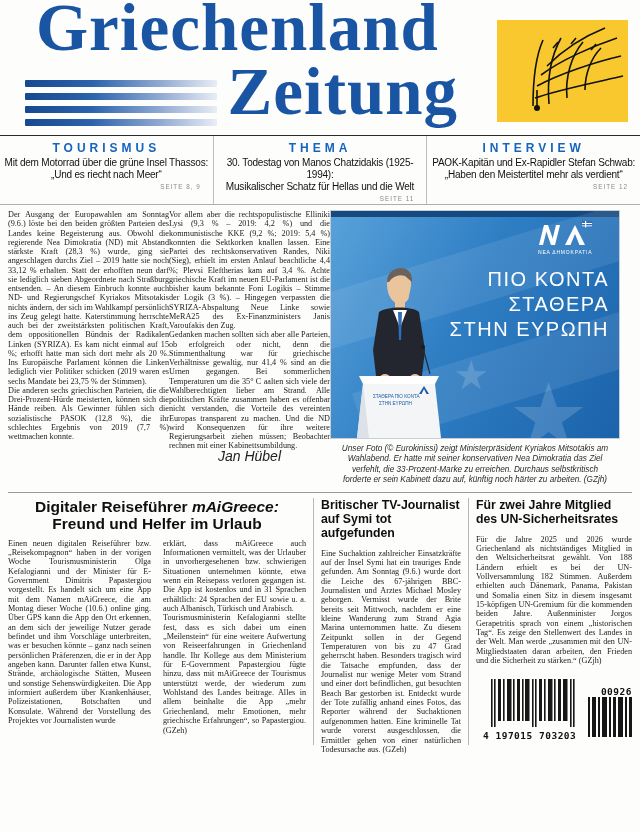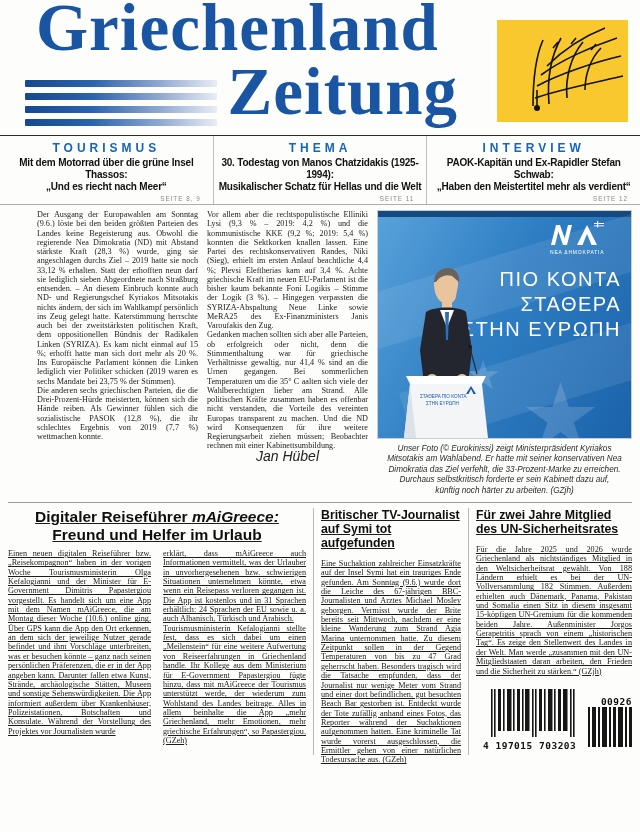--- a/index.html
+++ b/index.html
@@ -40,34 +40,34 @@
   .teaser {
     flex:1; text-align:center; padding:5px 4px 2px 4px;
     border-right:1px solid #bdbdbd;
   }
   .teaser:last-child { border-right:none; }
   .teaser .kicker {
     font-family:"Liberation Sans", sans-serif; font-weight:bold;
     font-size:12px; letter-spacing:4px; color:#1464c0; margin-bottom:2px;
   }
   .teaser .tline {
-    font-family:"Liberation Sans", sans-serif; font-weight:bold;
+    font-family:"Liberation Sans", sans-serif; font-weight:normal;
     font-size:10px; letter-spacing:-0.2px; color:#111; line-height:12px;
   }
   .teaser .tpage {
     font-family:"Liberation Sans", sans-serif; font-size:6.3px; color:#8a8a8a;
     text-align:right; padding-right:8px; letter-spacing:1px; margin-top:2px;
   }
   
   .lead-headline {
     font-family:"Liberation Sans", sans-serif; font-weight:bold;
     font-size:51px; letter-spacing:-2px; line-height:56px; color:#0e0e0e;
     padding:2px 6px 0 6px; white-space:nowrap;
   }
-  .lead { display:flex; gap:9px; padding:5px 8px 0 8px;margin-left:29px; }
+  .lead { display:flex; padding:5px 20px 0 8px; }
   .lead .txtcol {
     width:161px; font-size:8.2px; line-height:9.25px; text-align:justify; color:#222;
   }
   .txtcol p { margin:0; }
   .author {
     font-family:"Liberation Sans", sans-serif; font-weight:normal; font-style:italic;
     font-size:14px; text-align:center; margin-top:1px;
   }
   .photo-wrap { flex:1; }
   .photo {
@@ -88,21 +88,21 @@
     font-size:20px; letter-spacing:1.5px; line-height:25px; font-weight:normal;
   }
   .figure-svg { position:absolute; left:4px; bottom:0; }
   .caption {
     font-family:"Liberation Sans", sans-serif; font-style:italic;
     font-size:8.2px; line-height:10.4px; color:#2a2a2a;
     text-align:center; padding:5px 10px 0 10px;
   }
   .rule-mid { border-top:1px solid #9a9a9a; margin:6px 8px 0 8px; }
   
-  .bottom { display:flex; padding:5px 8px 0 8px; height:252px;text-decoration:underline; }
+  .bottom { display:flex; padding:5px 8px 0 8px; height:252px; }
   .b-left { width:306px; padding-right:7px; border-right:1px solid #b8b8b8; }
   .b-left h2 {
     font-family:"Liberation Sans", sans-serif; font-weight:bold;
     font-size:15.5px; line-height:17.5px; text-align:center; color:#0f0f0f;
     margin-bottom:6px;
   }
   .b-left .cols { display:flex; gap:12px; }
   .b-left .bcol { width:146px; font-size:8.2px; line-height:9.35px; text-align:justify; color:#222; }
   .b-mid { width:155px; padding:0 7px; border-right:1px solid #b8b8b8; }
   .b-right { flex:1; padding-left:7px; position:relative; }

